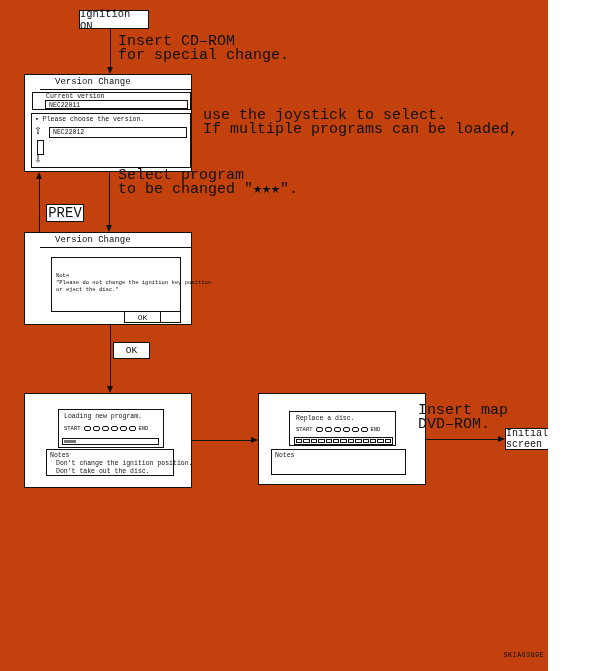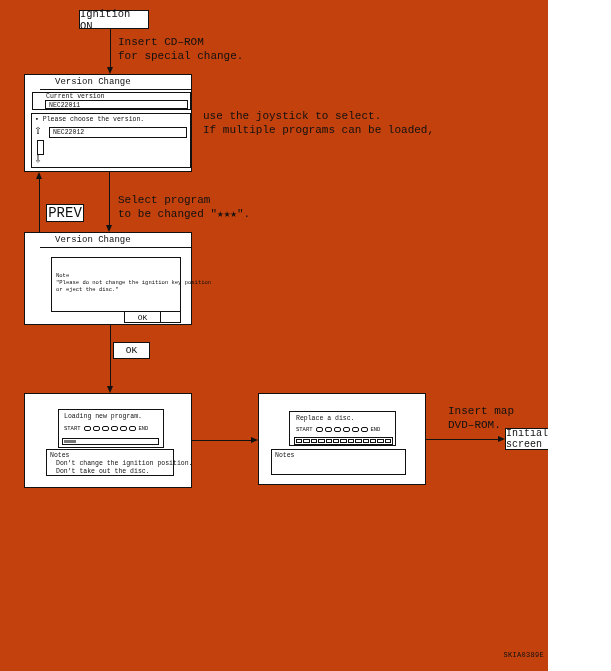--- a/index.html
+++ b/index.html
@@ -9,21 +9,21 @@
   .box{position:absolute;box-sizing:border-box;border:1px solid #111;background:#fff;}
   .ctr{display:flex;align-items:center;justify-content:center;}
   .vline{position:absolute;width:1px;background:#111;}
   .hline{position:absolute;height:1px;background:#111;}
   .ah-down{position:absolute;width:0;height:0;border-left:3.5px solid transparent;
            border-right:3.5px solid transparent;border-top:7px solid #111;}
   .ah-up{position:absolute;width:0;height:0;border-left:3.5px solid transparent;
          border-right:3.5px solid transparent;border-bottom:7px solid #111;}
   .ah-right{position:absolute;width:0;height:0;border-top:3.5px solid transparent;
             border-bottom:3.5px solid transparent;border-left:7px solid #111;}
-  .label{position:absolute;font-size:11px;line-height:14px;white-space:nowrap;}
+  .label{position:absolute;font-size:15px;line-height:14px;white-space:nowrap;}
   .screen-title{position:absolute;left:15px;top:0;right:0;height:14px;border-bottom:1px solid #111;
                 font-size:9px;line-height:14px;padding-left:15px;white-space:nowrap;}
   .tiny{font-size:6.5px;line-height:8px;white-space:nowrap;}
   .micro{font-size:5.5px;line-height:7px;white-space:nowrap;}
   .field{position:absolute;border:1px solid #111;font-size:6.5px;line-height:9px;
          padding-left:3px;white-space:nowrap;box-sizing:border-box;background:#fff;}
   .start-row{position:absolute;display:flex;align-items:center;font-size:5.5px;white-space:nowrap;}
   .segs{display:inline-flex;gap:2px;margin:0 3px;}
   .seg{width:7px;height:5px;border:1px solid #111;border-radius:2px;box-sizing:border-box;}
   .segbar{position:absolute;border:1px solid #111;display:flex;gap:1px;padding:1px;box-sizing:border-box;}
@@ -66,21 +66,21 @@
 
   <div class="label" style="left:203px;top:109px;">
     <div>use the joystick to select.</div>
     <div>If multiple programs can be loaded,</div>
   </div>
 
   <div class="ah-up" style="left:36px;top:172px;"></div>
   <div class="vline" style="left:39px;top:179px;height:53px;"></div>
   <div class="vline" style="left:109px;top:172px;height:53px;"></div>
   <div class="ah-down" style="left:106px;top:225px;"></div>
-  <div class="label" style="left:118px;top:193px;">
+  <div class="label" style="left:118px;top:169px;">
     <div>Select program</div>
     <div>to be changed "★★★".</div>
   </div>
   <div class="box ctr" style="left:46px;top:204px;width:38px;height:18px;font-size:14px;">
     <span>PREV</span>
   </div>
 
   <div class="box" style="left:24px;top:232px;width:168px;height:93px;">
     <div class="screen-title">Version Change</div>
     <div class="box" style="left:26px;top:24px;width:130px;height:55px;">
@@ -163,21 +163,21 @@
           <div class="bseg"></div>
         </div>
     </div>
     <div class="box" style="left:12px;top:55px;width:135px;height:26px;">
       <div class="tiny abs" style="left:3px;top:2px;">Notes</div>
     </div>
   </div>
 
   <div class="hline" style="left:426px;top:439px;width:72px;"></div>
   <div class="ah-right" style="left:498px;top:436px;"></div>
-  <div class="label" style="left:448px;top:404px;">
+  <div class="label" style="left:418px;top:404px;">
     <div>Insert map</div>
     <div>DVD–ROM.</div>
   </div>
   <div class="box ctr" style="left:505px;top:428px;width:76px;height:22px;font-size:10px;">
     <span>Initial screen</span>
   </div>
 
   <div class="abs" style="right:4px;top:651px;font-size:7px;letter-spacing:0.3px;">SKIA0389E</div>
 
 </div>

